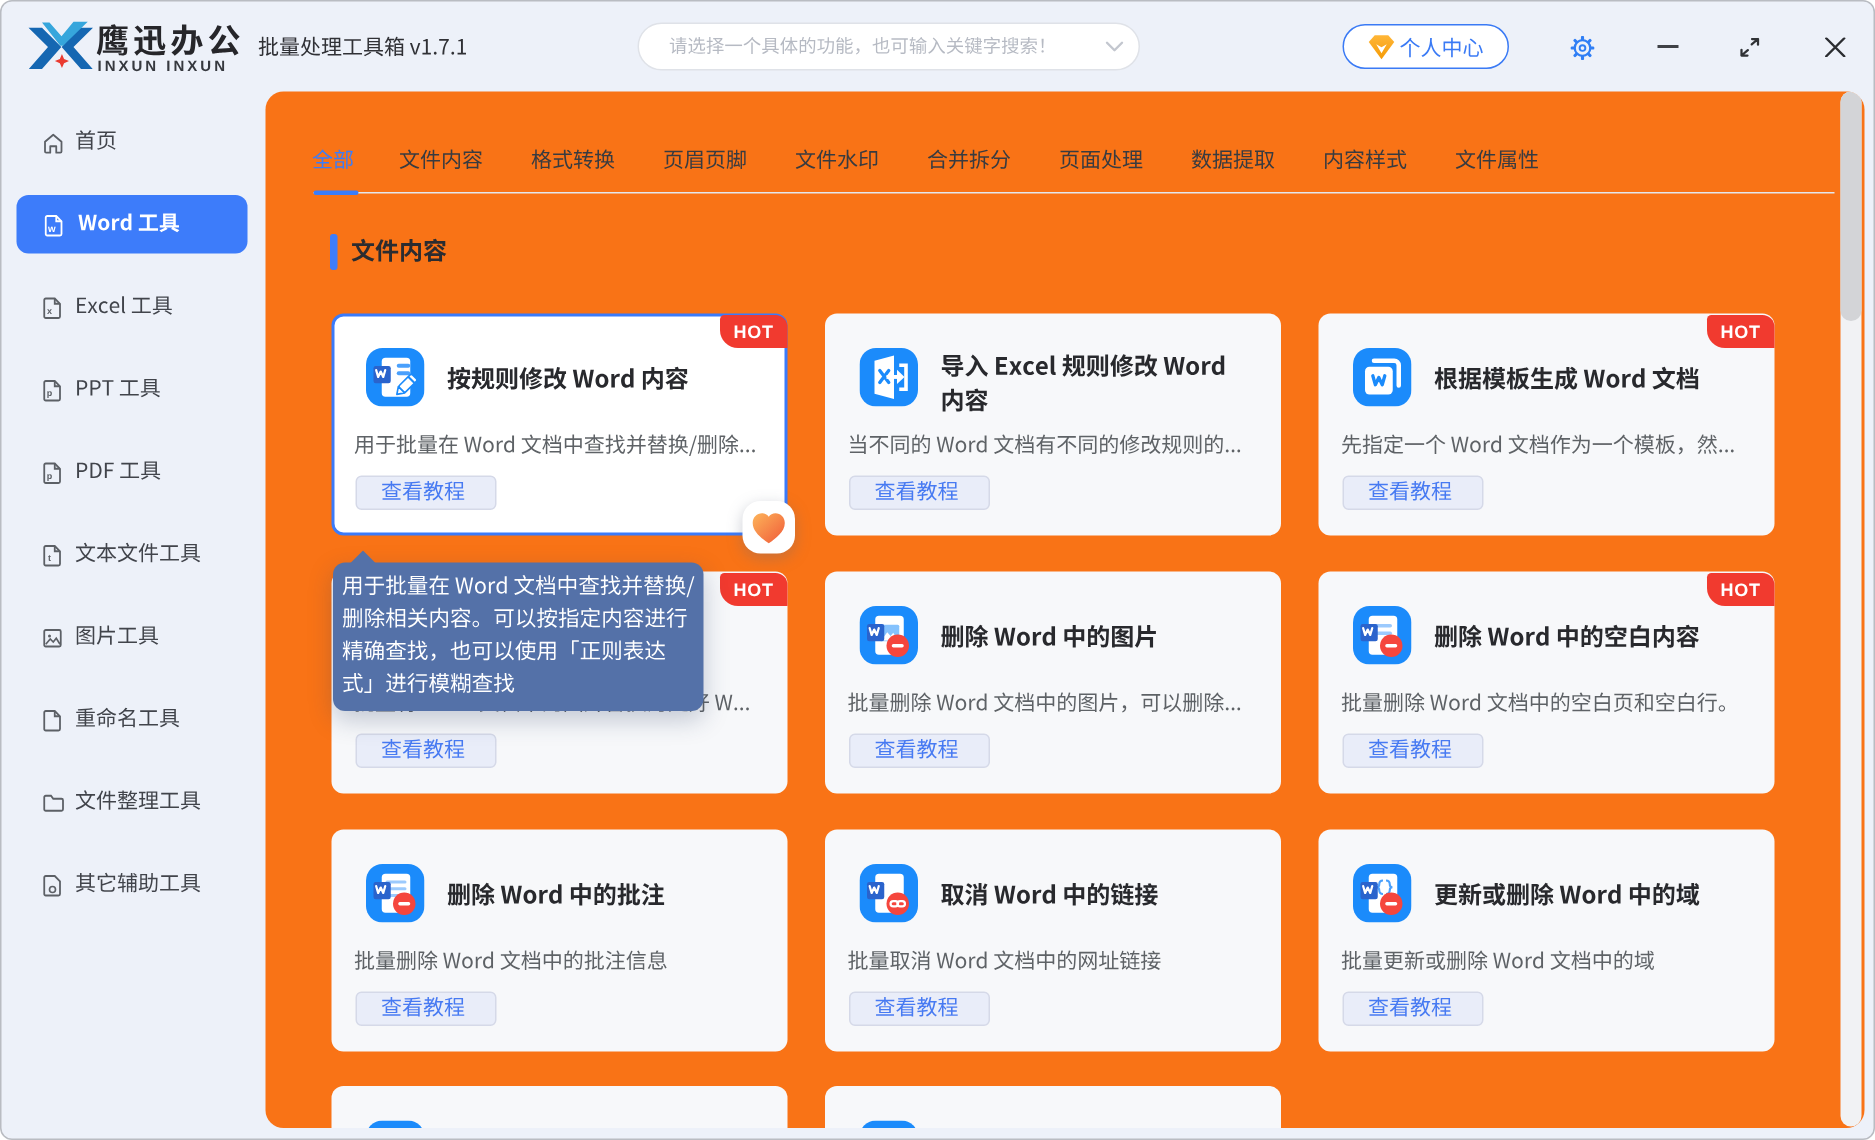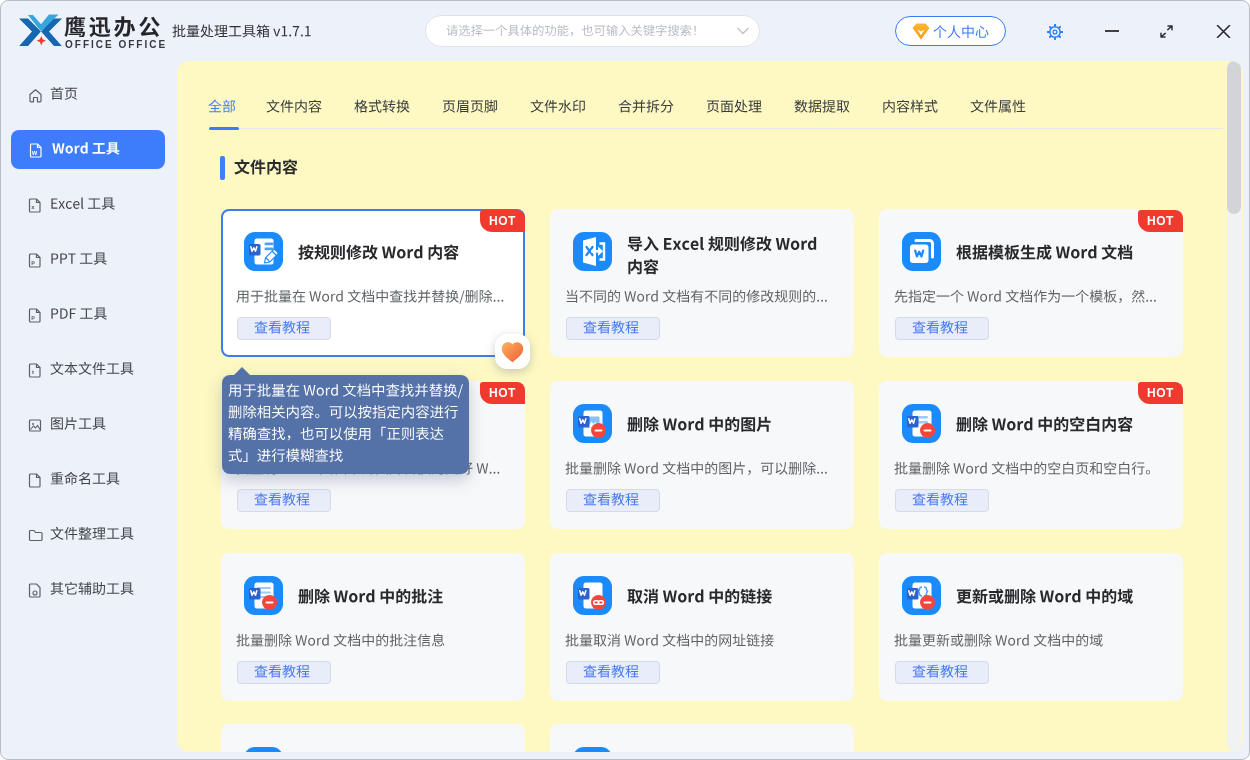--- a/index.html
+++ b/index.html
@@ -1,18 +1,18 @@
 <!DOCTYPE html>
 <html><head><meta charset="utf-8">
 <style>
 *{margin:0;padding:0;box-sizing:border-box}
 html,body{width:1250px;height:760px;background:#fff;font-family:"Liberation Sans",sans-serif;overflow:hidden}
 #win{position:absolute;left:0;top:0;width:1250px;height:760px;background:#edf1f9;border:1px solid #b9bcc2;border-radius:8px;overflow:hidden}
 .abs{position:absolute}
-#main{position:absolute;left:176px;top:60px;width:1066px;height:691px;background:#fef9c3;border-radius:12px;overflow:hidden}
+#main{position:absolute;left:176px;top:60px;width:1066px;height:691px;background:#f97316;border-radius:12px;overflow:hidden}
 
 #selitem{position:absolute;left:10px;top:129px;width:154px;height:39px;background:#3d7cfa;border-radius:8px}
 
 #tabline{position:absolute;left:32px;top:67px;width:1014px;height:1px;background:#e4e7ed}
 #tabu{position:absolute;left:32px;top:66px;width:30px;height:3px;background:#3a7dfa;border-radius:2px}
 #secbar{position:absolute;left:43px;top:95px;width:5px;height:24px;background:#3f7dfa;border-radius:2px}
 
 .card{position:absolute;width:304px;height:148px;background:#f7f8fa;border-radius:8px}
 .card.hl{background:#fff;border:2px solid #3b7bfa}
 .card.hl .hot{top:-1px;right:-2px}
@@ -252,21 +252,21 @@
     <svg class="abs" style="left:911px;top:22px" width="18" height="17" viewBox="0 0 18 17">
       <defs>
         <linearGradient id="vg" x1="0" y1="0" x2="0" y2="1">
           <stop offset="0" stop-color="#ffb637"></stop>
           <stop offset="1" stop-color="#f59b06"></stop>
         </linearGradient>
       </defs>
       <path d="M4.5 0.5 h9 L17.5 5 L9 16.5 L0.5 5 Z" fill="url(#vg)"></path>
       <path d="M5.5 6.5 L9 12.5 L12.5 6.5 L9 8.5 Z" fill="#fff"></path>
     </svg>
-  <div class="lat" style="left:64px;top:37.5px">OFFICE OFFICE</div>
+  <div class="lat" style="left:64px;top:37.5px">INXUN INXUN</div>
 
   <div id="tip"></div>
   <svg id="tipar" width="18" height="9" viewBox="0 0 18 9">
       <polygon points="9,0 18,9 0,9" fill="#5471a8"></polygon>
     </svg>
   <div id="heart"><svg width="35" height="35" viewBox="0 0 35 35">
         <defs>
           <linearGradient id="hg" x1="0" y1="0" x2="1" y2="1">
             <stop offset="0" stop-color="#fdb45a"></stop>
             <stop offset="1" stop-color="#f05a38"></stop>

